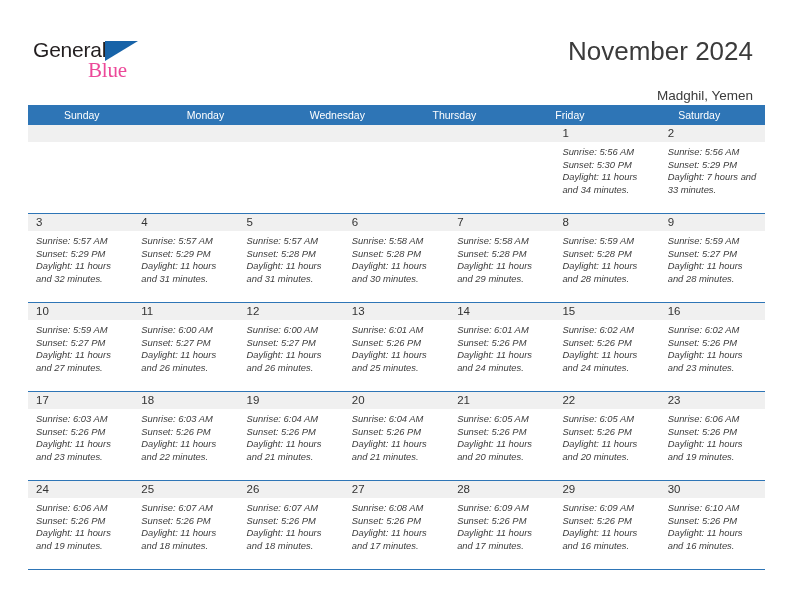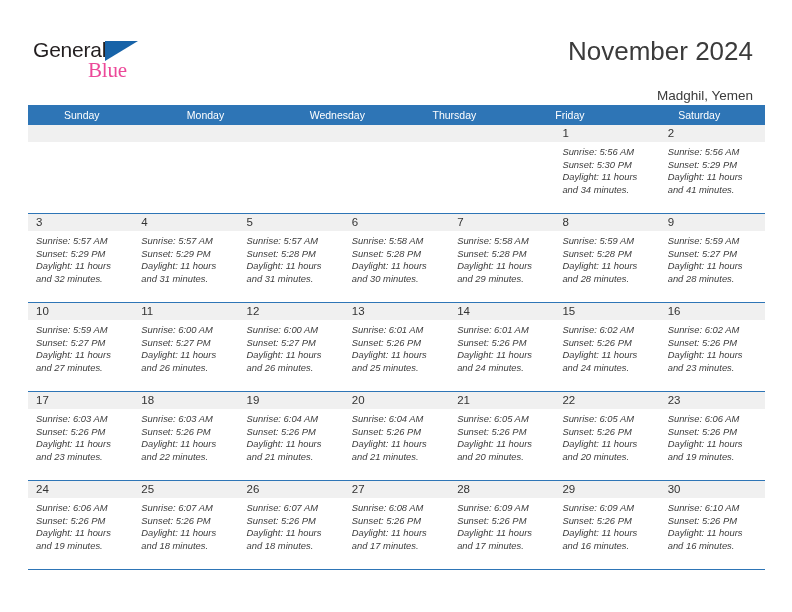--- a/index.html
+++ b/index.html
@@ -217,21 +217,21 @@
               <div class="daylight">Daylight: 11 hours and 34 minutes.</div>
             </div>
           </div>
           <div class="day">
             <div class="daynum-band">
               <span class="daynum">2</span>
             </div>
             <div class="dayinfo">
               <div>Sunrise: 5:56 AM</div>
               <div>Sunset: 5:29 PM</div>
-              <div class="daylight">Daylight: 11 hours and 41 minutes.</div>
+              <div class="daylight">Daylight: 7 hours and 33 minutes.</div>
             </div>
           </div>
         </div>
         <div class="week">
           <div class="day">
             <div class="daynum-band">
               <span class="daynum">3</span>
             </div>
             <div class="dayinfo">
               <div>Sunrise: 5:57 AM</div>

